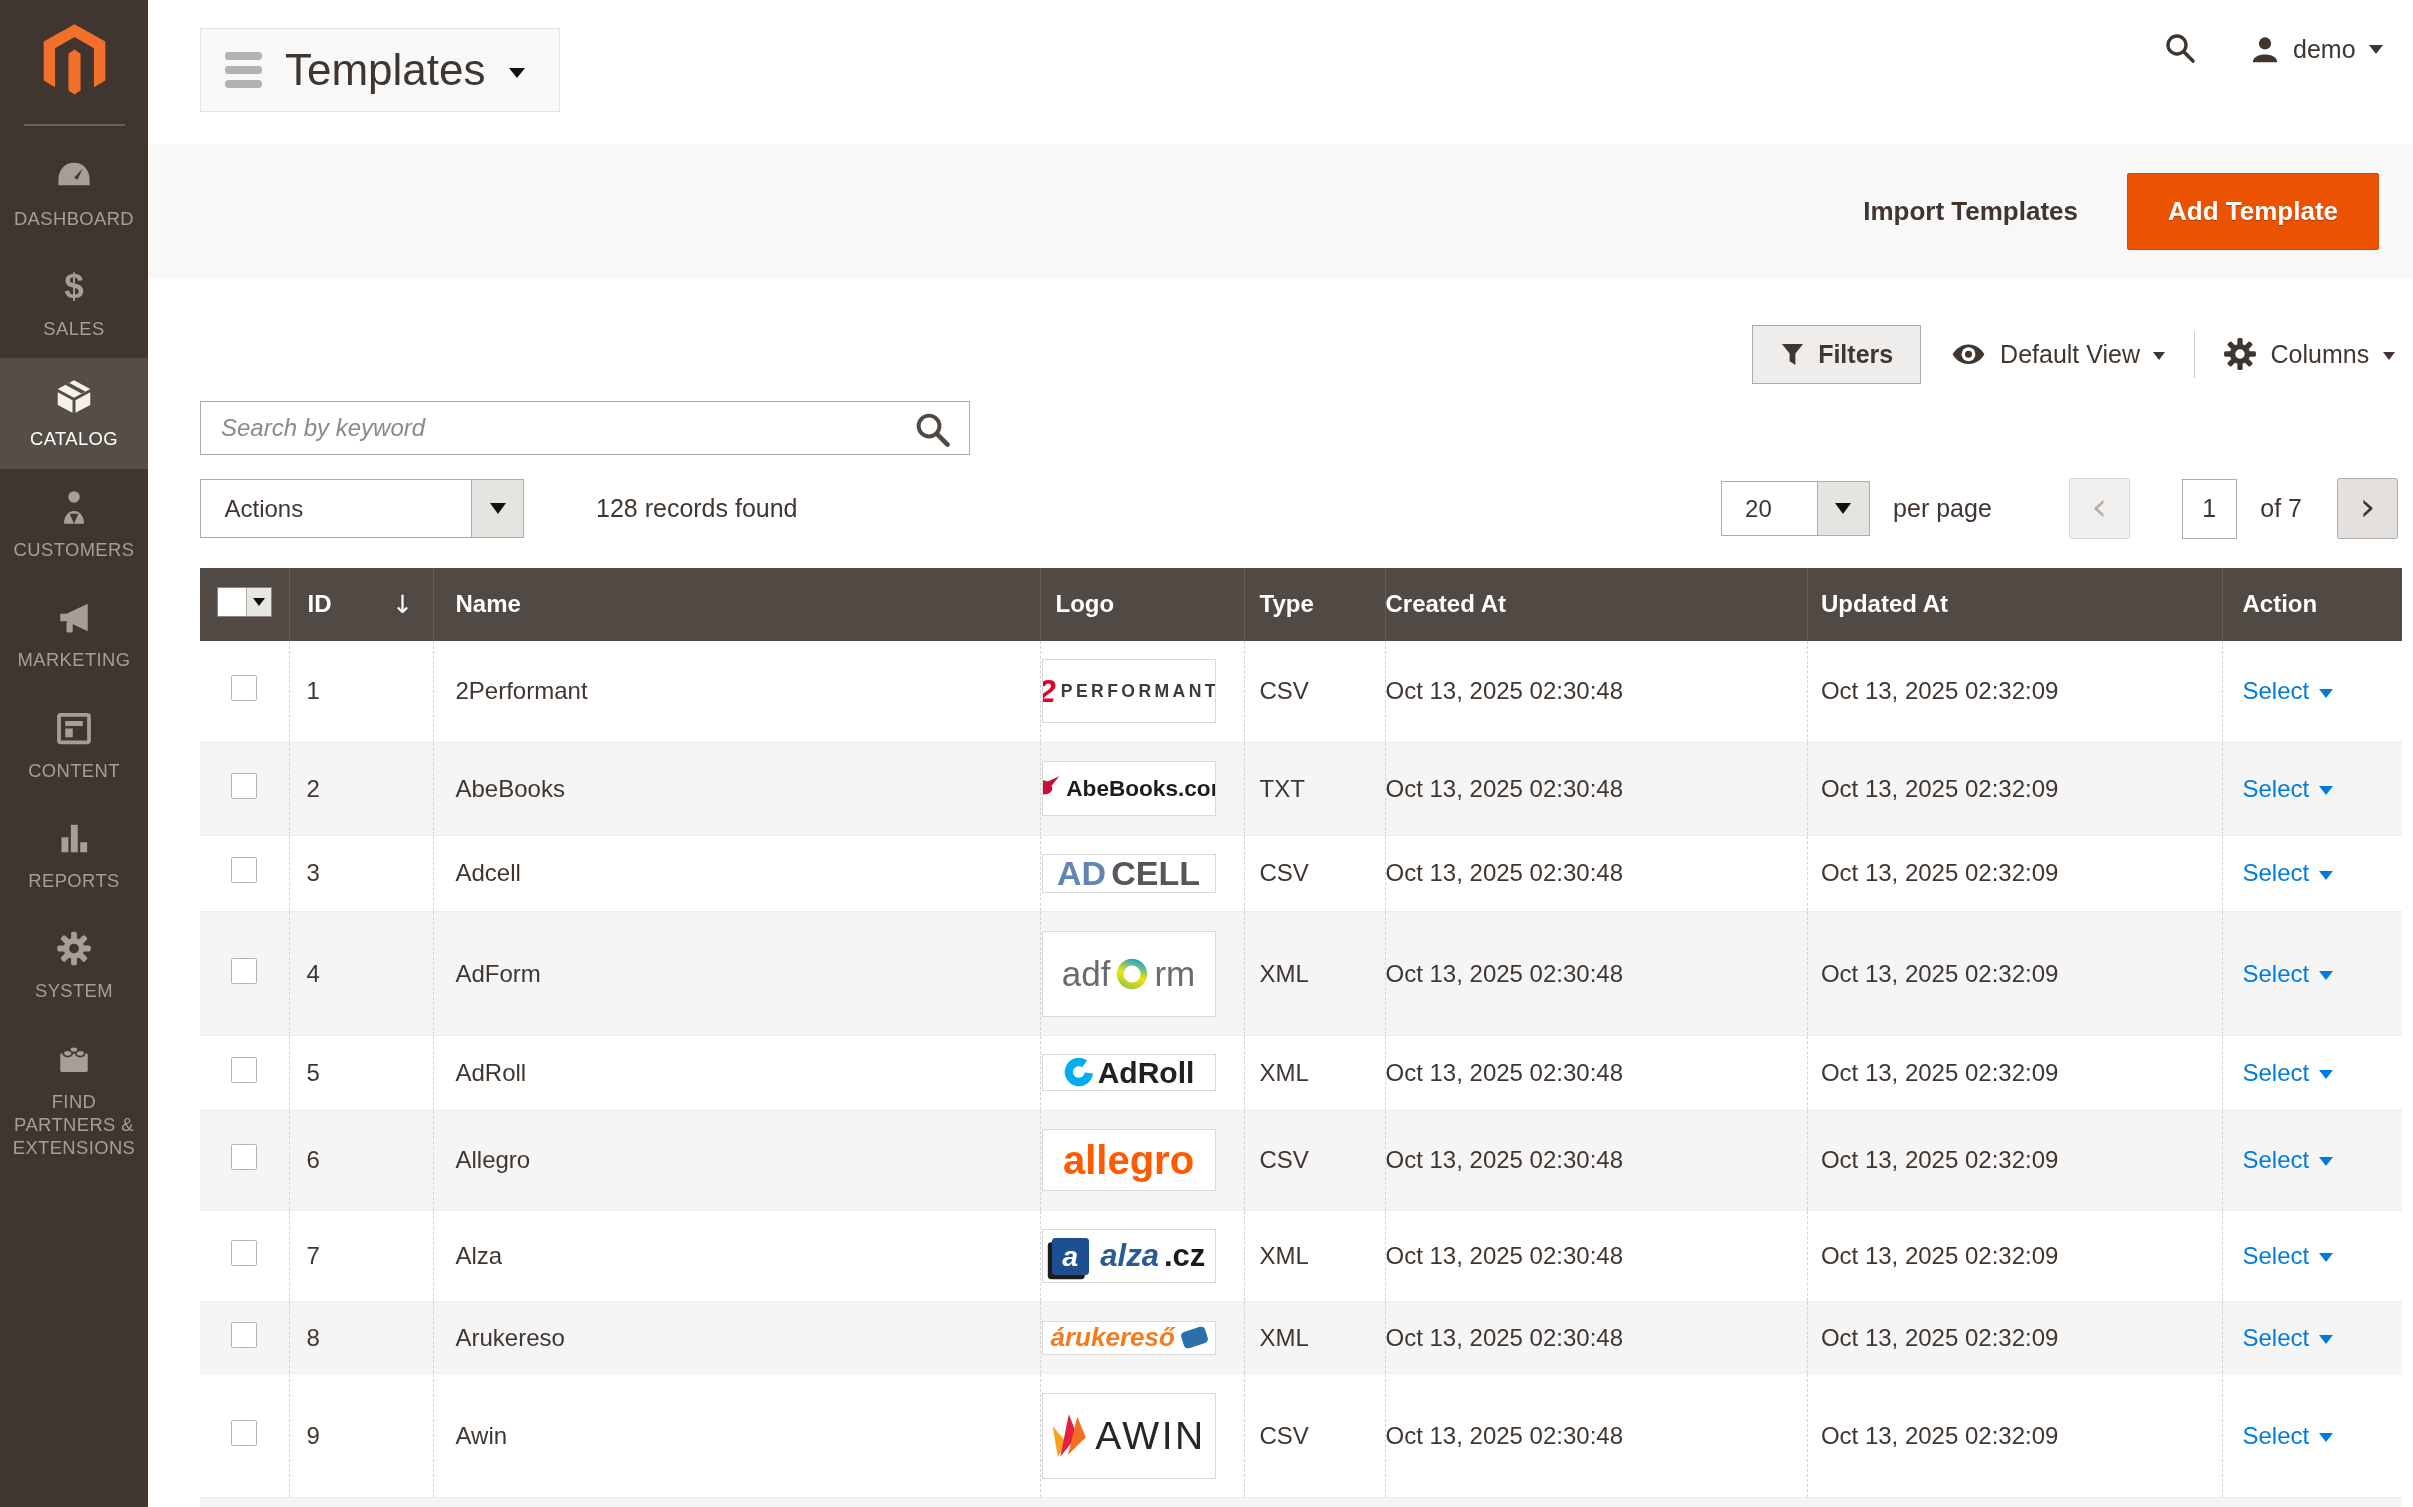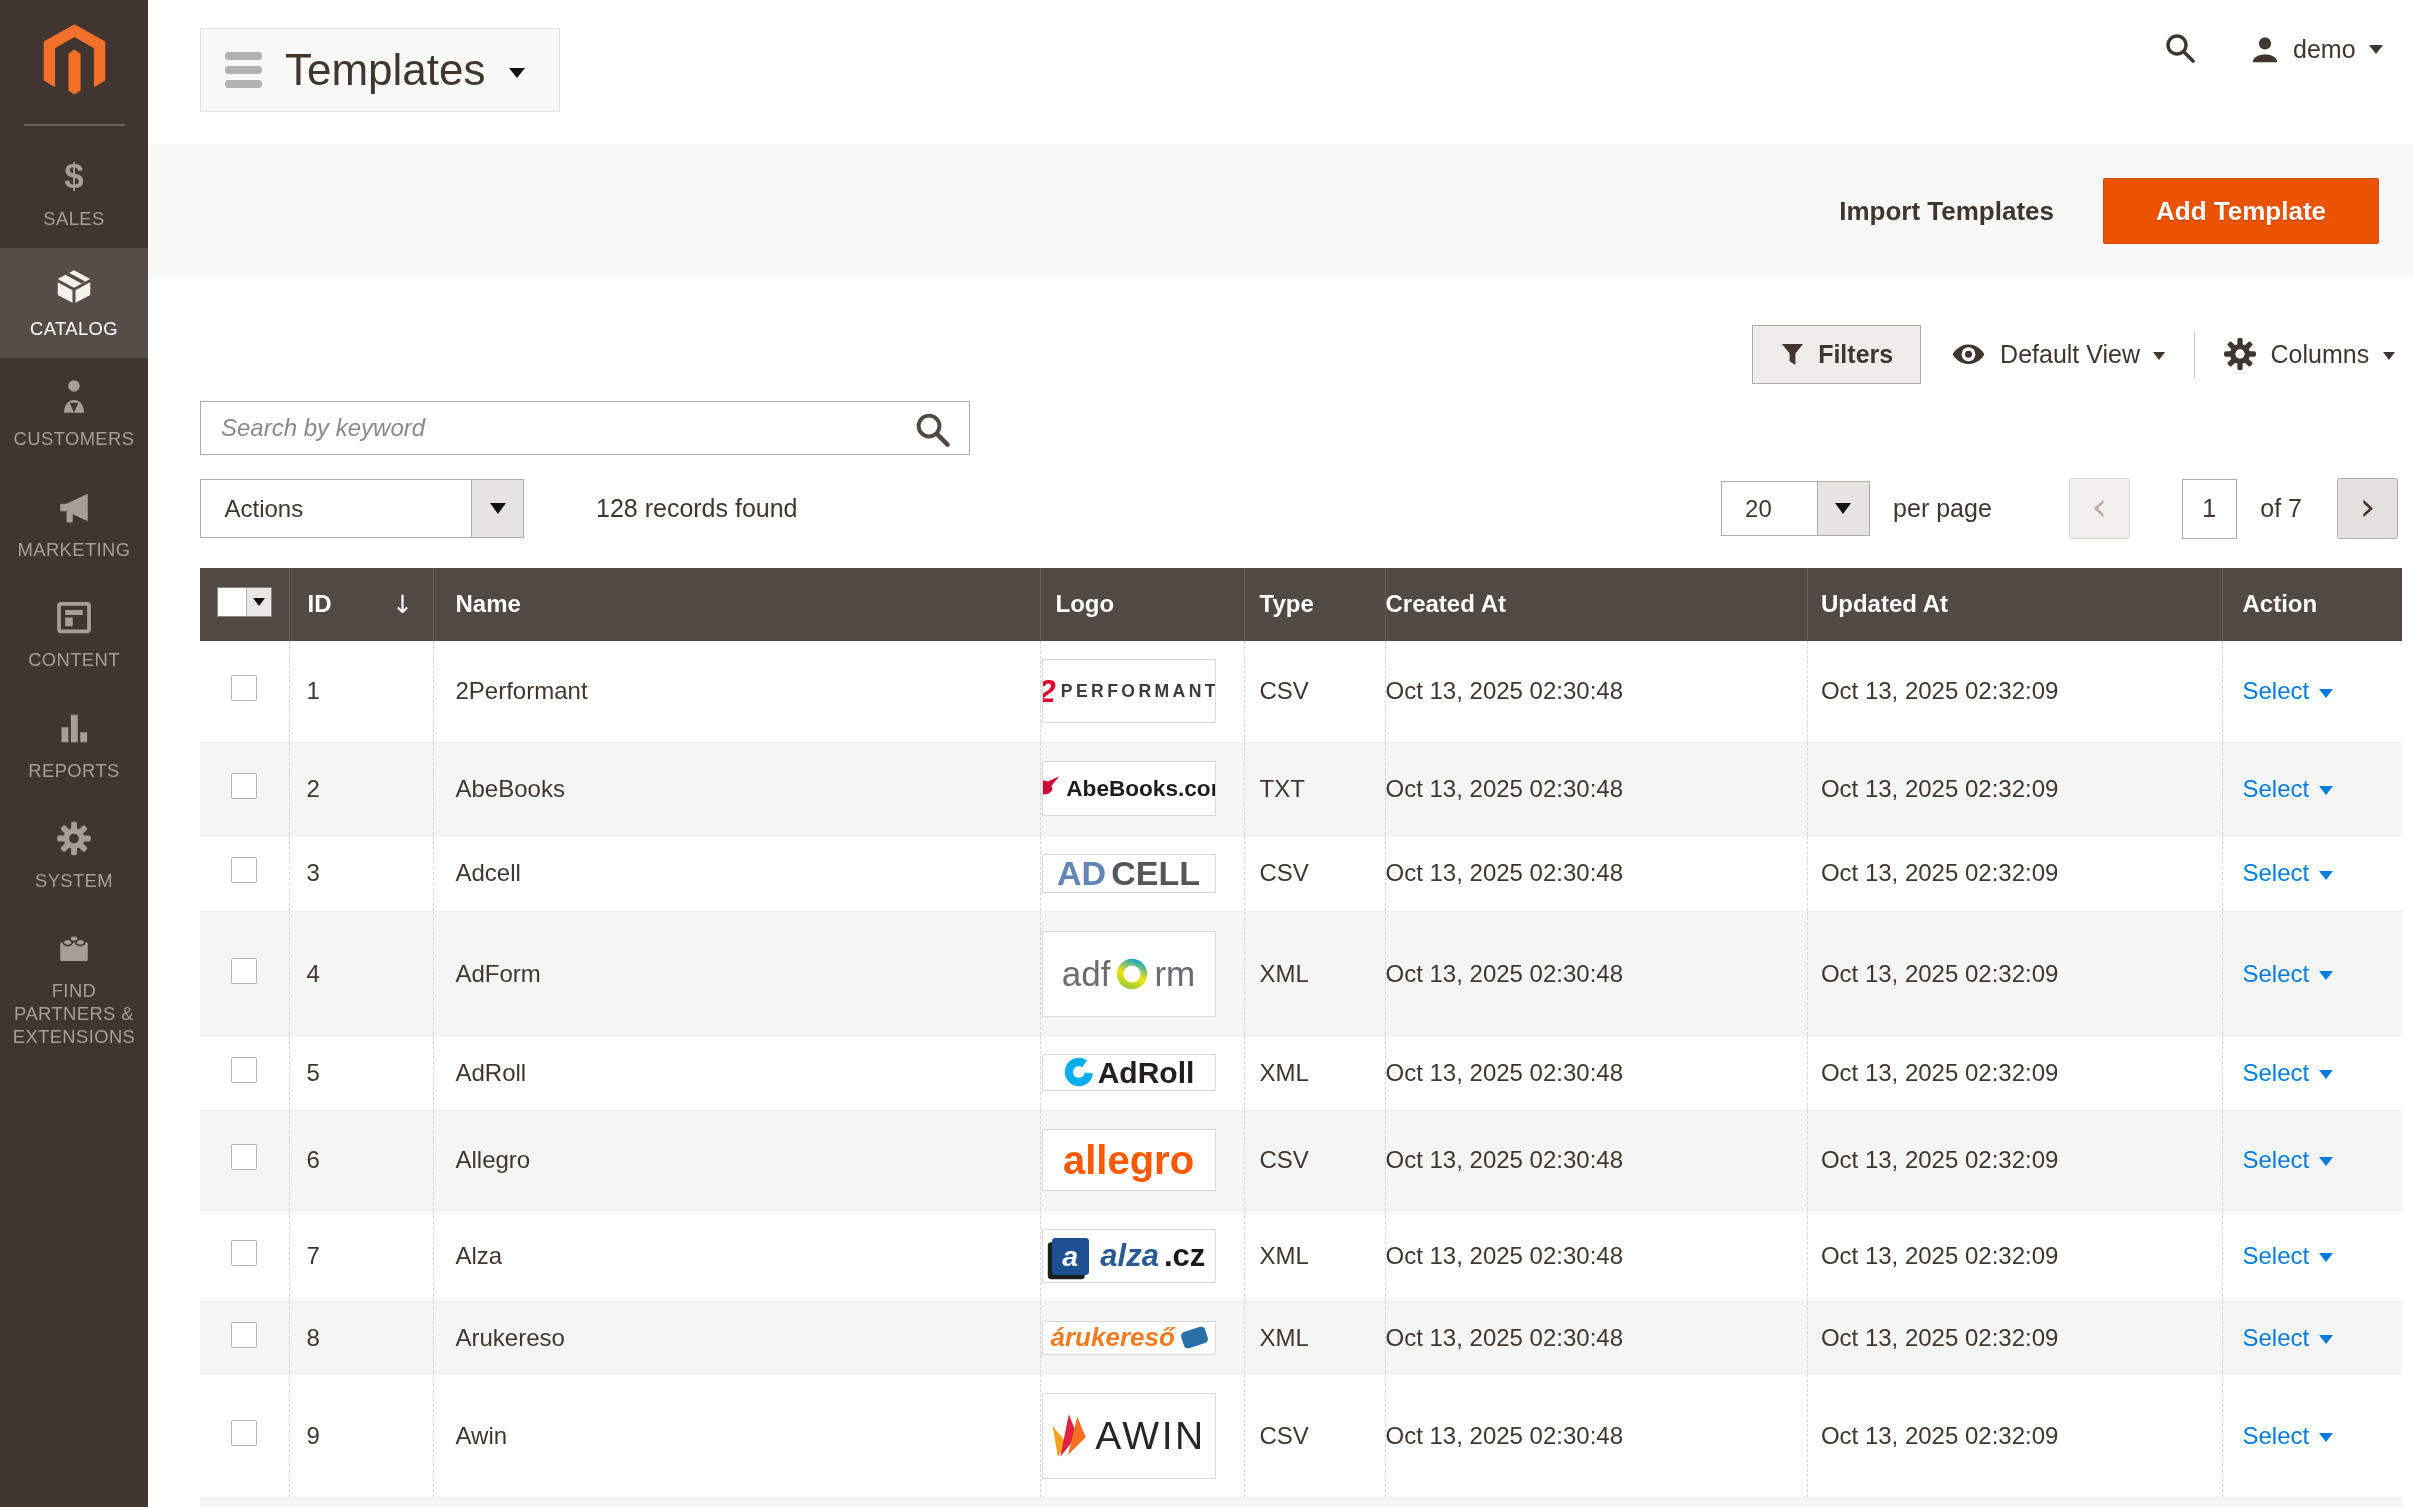--- a/index.html
+++ b/index.html
@@ -31,21 +31,21 @@
   .title-caret { width:0; height:0; border-left:8.4px solid transparent; border-right:8.4px solid transparent; border-top:10px solid #111; margin-top:6.7px; }
   .top-right { position:absolute; right:30px; top:32px; display:flex; align-items:center; gap:54px; }
   .hdr-search { color:#41362f; cursor:pointer; }
   .admin-user { display:flex; align-items:center; gap:13.4px; cursor:pointer; }
   .admin-user .uname { font-size:25px; }
   .caret-sm { width:0; height:0; border-left:7.5px solid transparent; border-right:7.5px solid transparent; border-top:9.2px solid #41362f; }
 
   .action-band { background:#f8f8f8; height:134px; display:flex; align-items:center; justify-content:flex-end; gap:49px; padding-right:34px; }
   .import-link { font-size:26px; font-weight:bold; color:#41362f; cursor:pointer; }
   .add-btn { background:#eb5202; border:0.8px solid #cf4a02; color:#fff; font-size:26px; font-weight:bold;
-    height:66px; padding:0 52px; display:flex; align-items:center; border-radius:1.7px; cursor:pointer;
+    height:77px; padding:0 40px; display:flex; align-items:center; border-radius:1.7px; cursor:pointer;
     text-shadow:0 0.8px 0.8px rgba(0,0,0,.25); }
 
   .view-controls { display:flex; justify-content:flex-end; align-items:center; gap:28.5px; margin-top:47px; padding-right:18.4px; }
   .filters-btn { display:flex; align-items:center; gap:13.4px; border:0.8px solid #b1aaa4; background:#efedeb;
     height:59px; padding:0 27px; font-size:25px; font-weight:600; color:#41362f; cursor:pointer; }
   .ctl { display:flex; align-items:center; gap:13.4px; cursor:pointer; font-size:25px; color:#41362f; }
   .ctl .caret-sm { border-top-width:8.4px; border-left-width:6.7px; border-right-width:6.7px; margin-top:3.4px; }
   .v-div { width:0.8px; height:47px; background:#ccc; }
 
   .search-row { margin:17px 15px 0 52px; }
@@ -114,20 +114,28 @@
 
 <aside class="sidebar">
   <div class="logo-wrap">
     <svg width="67" height="74" viewBox="0 0 100 110">
       <path fill="#f3702b" d="M50 0 L96 26 V84 L79 94 V36 L50 19 L21 36 V94 L4 84 V26 Z"></path>
       <path fill="#f3702b" d="M41 44 L41 99 L50 105 L59 99 L59 44 L50 38 Z"></path>
     </svg>
   </div>
   <div class="side-divider"></div>
   <nav id="side-nav">
+  <div class="nav-item">
+    <span class="icon"><svg width="40" height="37" viewBox="0 0 32 28">
+            <path d="M16 3 C8.5 3 3.5 9 3.5 16.5 L3.5 21 H28.5 V16.5 C28.5 9 23.5 3 16 3 Z" fill="currentColor"></path>
+            <path d="M14.6 16.5 L23 7.5 L17.6 18.5 Z" fill="#41362f"></path>
+            <circle cx="16" cy="17.5" r="2.4" fill="currentColor"></circle>
+          </svg></span>
+    <span class="nav-label">DASHBOARD</span>
+  </div>
 
   <div class="nav-item">
     <span class="icon"><svg width="40" height="37" viewBox="0 0 32 28">
             <text x="16" y="23" text-anchor="middle" font-size="28" font-weight="bold" fill="currentColor" font-family="Liberation Sans,sans-serif">$</text>
           </svg></span>
     <span class="nav-label">SALES</span>
   </div>
 
   <div class="nav-item active">
     <span class="icon"><svg width="40" height="37" viewBox="0 0 32 28">

